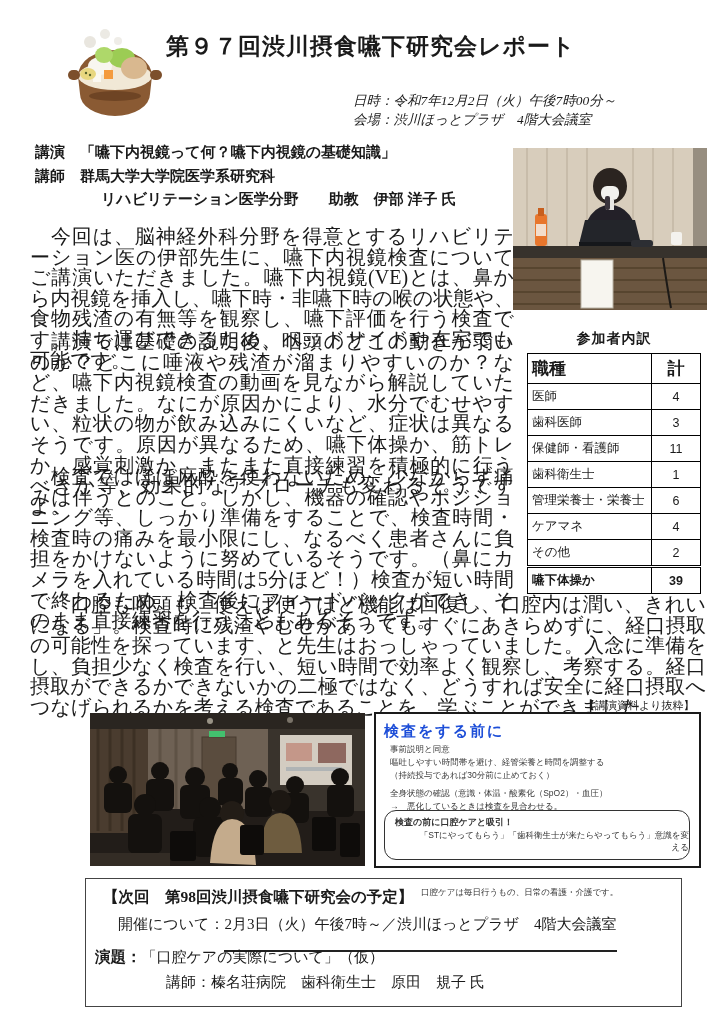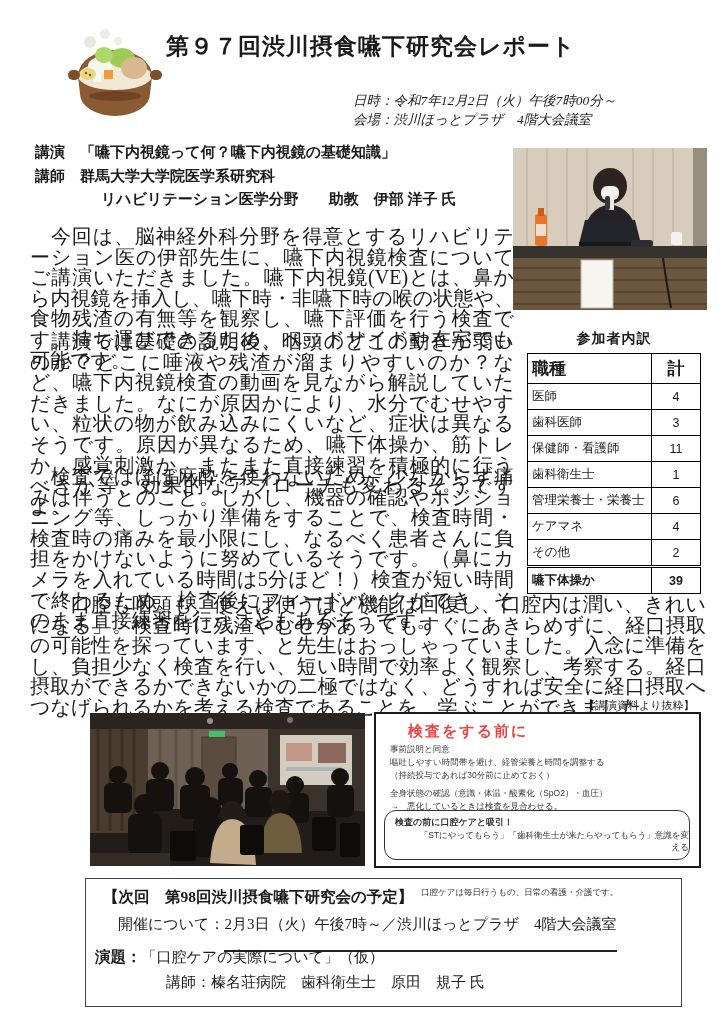--- a/index.html
+++ b/index.html
@@ -28,21 +28,21 @@
   table.ptable th{text-align:left;font-size:17px;margin-top:20px;}
   table.ptable th:last-child{text-align:center;width:40px;}
   table.ptable td:last-child{text-align:center;}
   table.ptable tr.total td{border-top:3px double #000;font-weight:bold;}
   table.ptable tr.total td:first-child{font-weight:bold;}
 
   
   .excerpt-caption{left:584px;top:698px;width:130px;font-size:11px;font-family:Liberation Mono, monospace;}
   .exam-box{left:374px;top:712px;width:327px;height:156px;border:2px solid #1a1a1a;background:#fff;
             font-family:"Liberation Sans","DejaVu Sans",sans-serif;box-sizing:border-box;}
-  .exam-title{position:absolute;left:32px;top:8px;font-size:15px;font-weight:bold;letter-spacing:2px;color:#ef4444;}
+  .exam-title{position:absolute;left:8px;top:8px;font-size:15px;font-weight:bold;letter-spacing:2px;color:#1d4ed8;}
   .exam-lines{position:absolute;left:14px;font-size:8.5px;line-height:13px;color:#3a3a3a;}
   .exam-callout{position:absolute;left:8px;top:96px;width:306px;height:50px;border:1.5px solid #333;
                 border-radius:12px;box-sizing:border-box;font-size:8.5px;color:#333;}
   .exam-callout .c-title{position:absolute;left:10px;top:5px;font-weight:bold;font-size:9px;}
   .exam-callout .c-line1{position:absolute;left:28px;top:19px;text-align:right;}
   .exam-callout .c-line2{position:absolute;left:36px;top:32px;margin-top:44px;}
 
   
   .next-box{left:85px;top:878px;width:597px;height:129px;border:1.5px solid #444;box-sizing:border-box;}
   .next-line1{position:absolute;left:17px;top:8px;font-size:15.5px;font-weight:bold;}

